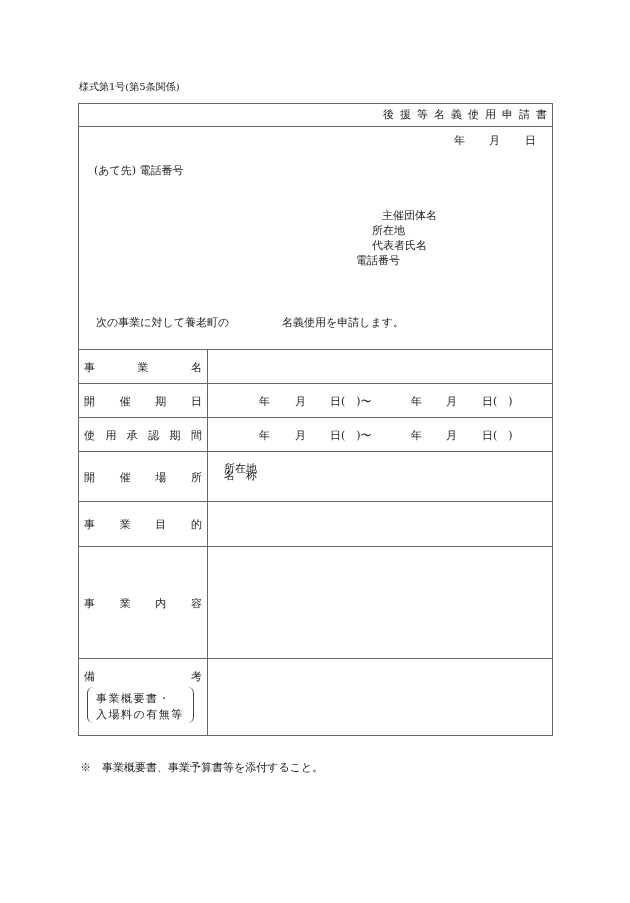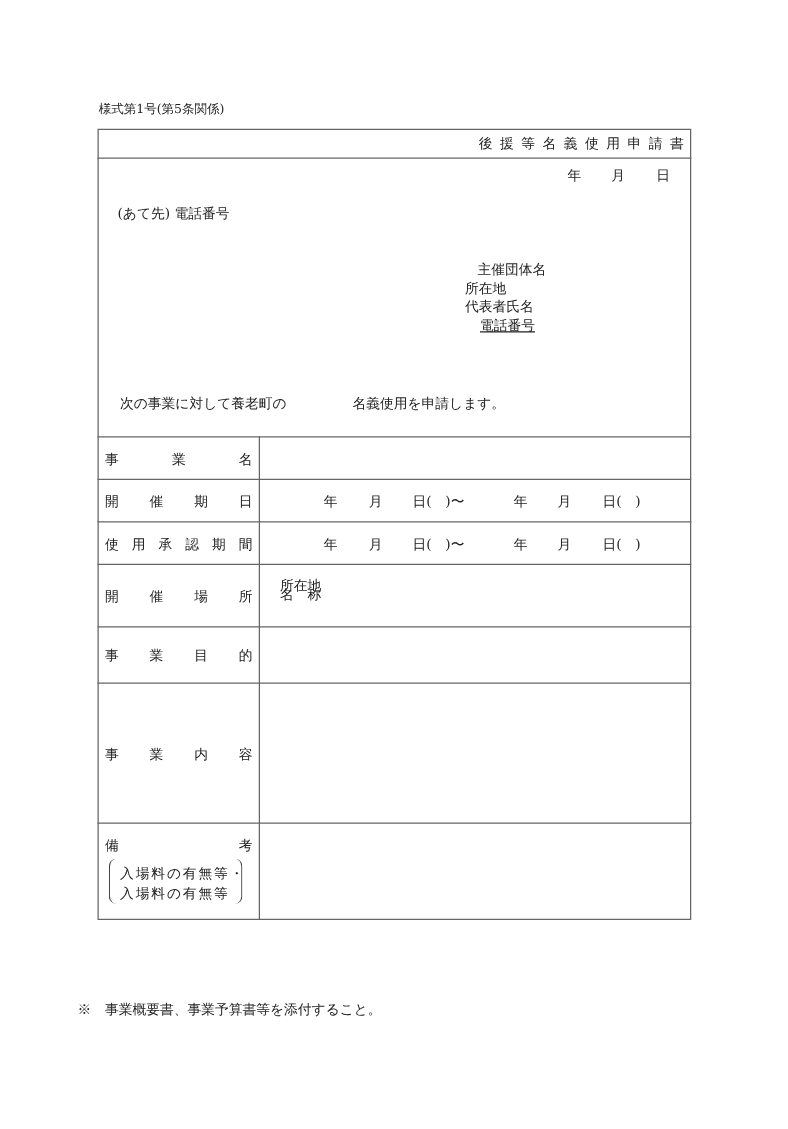--- a/index.html
+++ b/index.html
@@ -32,21 +32,21 @@
   <span class="abs" style="left:489px;top:133px;">月</span>
   <span class="abs" style="left:525px;top:133px;">日</span>
 </div>
 
 <div class="abs" style="left:94px;top:163px;">(あて先) 電話番号</div>
 
 <div>
   <div class="abs" style="left:354px;top:208px;margin-left:28px;">主催団体名</div>
   <div class="abs" style="left:372px;top:223px;">所在地</div>
   <div class="abs" style="left:372px;top:238px;font-family:Liberation Serif, serif;">代表者氏名</div>
-  <div class="abs" style="left:384px;top:253px;text-decoration:underline;">電話番号</div>
+  <div class="abs" style="left:356px;top:253px;">電話番号</div>
 </div>
 
 <div class="abs" style="left:96px;top:315px;font-family:Liberation Serif, serif;">次の事業に対して養老町の</div>
 <div class="abs" style="left:282px;top:315px;">名義使用を申請します。</div>
 
 <div class="hline" style="top:349px;"></div>
 <div class="hline" style="top:383px;"></div>
 <div class="hline" style="top:417px;"></div>
 <div class="hline" style="top:451px;"></div>
 <div class="hline" style="top:501px;"></div>
@@ -118,17 +118,17 @@
   <span>内</span>
   <span>容</span>
 </div>
 <div class="abs" style="left:208px;top:547px;width:344px;height:111px;"></div>
 
 <div class="label-cell" style="top:669px;">
   <span>備</span>
   <span>考</span>
 </div>
 <div class="bracket"></div>
-<div class="bracket-text" style="top:691px;">入場料の有無等・</div>
+<div class="bracket-text" style="top:691px;">事業概要書・</div>
 <div class="bracket-text" style="top:707px;">入場料の有無等</div>
 <div class="abs" style="left:208px;top:659px;width:344px;height:77px;"></div>
 
-<div class="abs" style="left:62px;top:760px;margin-top:40px;">※　事業概要書、事業予算書等を添付すること。</div>
+<div class="abs" style="left:80px;top:760px;">※　事業概要書、事業予算書等を添付すること。</div>
 
 </body></html>

